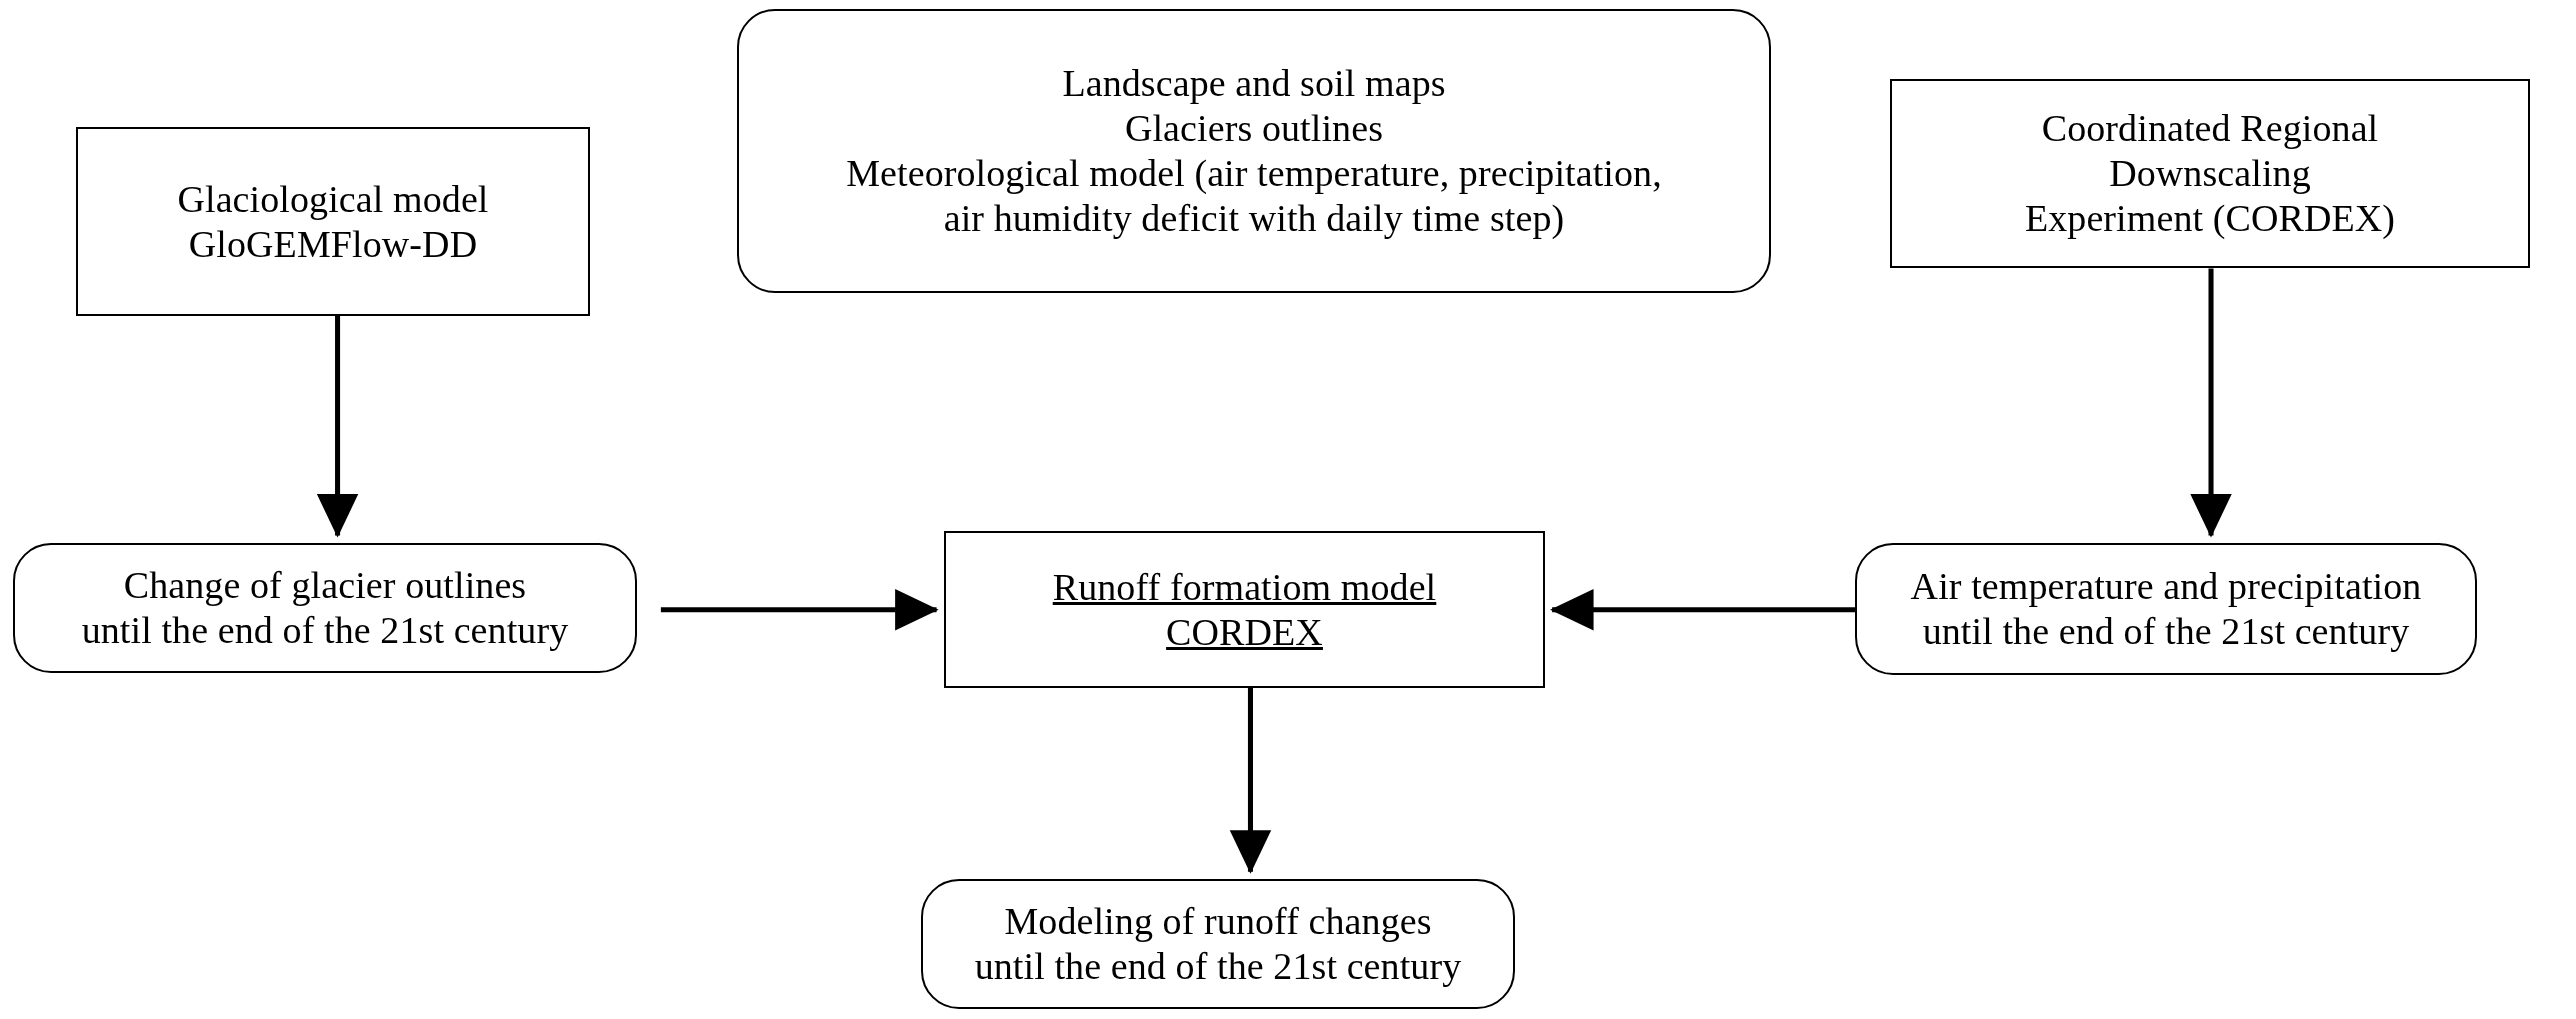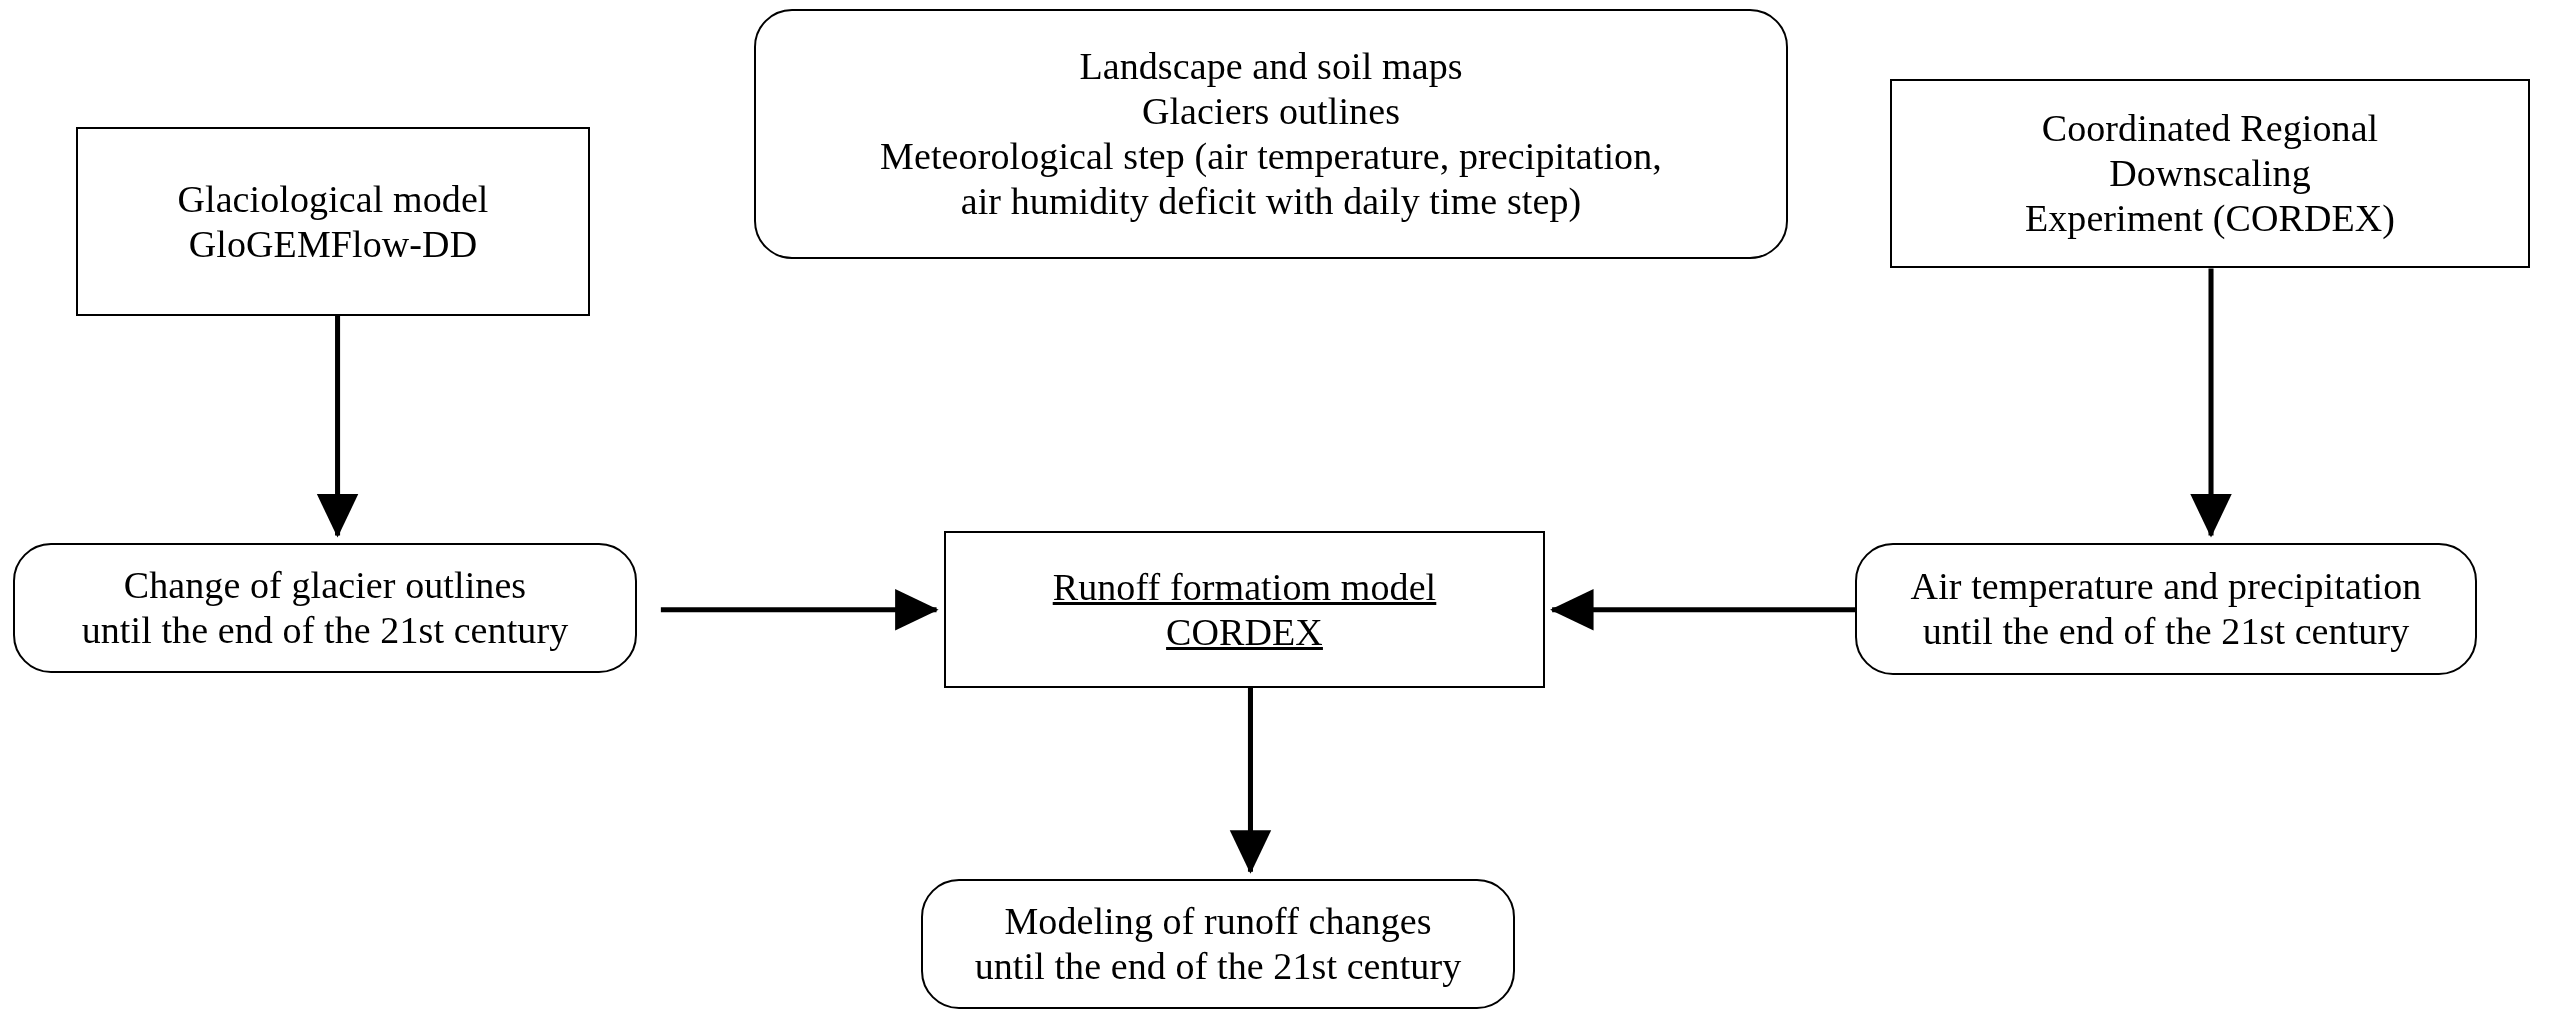--- a/index.html
+++ b/index.html
@@ -68,24 +68,24 @@
     <line x1="2570" y1="845" x2="2150" y2="845" stroke="#000000" stroke-width="7" marker-end="url(#arrowhead)"></line>
 
     <line x1="1732" y1="953" x2="1732" y2="1208" stroke="#000000" stroke-width="7" marker-end="url(#arrowhead)"></line>
   </svg>
 
   <div class="node sharp" style="left:76px; top:79px; width:514px; height:189px;margin-top:48px;">
     <span class="line">Glaciological model</span>
     <span class="line">GloGEMFlow-DD</span>
   </div>
 
-  <div class="node rounded" style="left:754px; top:8.7px; width:1034px; height:250px;">
+  <div class="node rounded" style="left:737px; top:8.7px; width:1034px; height:284px;">
     <span class="line">Landscape and soil maps</span>
     <span class="line">Glaciers outlines</span>
-    <span class="line">Meteorological step (air temperature, precipitation,</span>
+    <span class="line">Meteorological model (air temperature, precipitation,</span>
     <span class="line">air humidity deficit with daily time step)</span>
   </div>
 
   <div class="node sharp" style="left:1890px; top:79px; width:640px; height:189px;">
     <span class="line">Coordinated Regional</span>
     <span class="line">Downscaling</span>
     <span class="line">Experiment (CORDEX)</span>
   </div>
 
   <div class="node rounded" style="left:13px; top:543px; width:624px; height:130px;">

